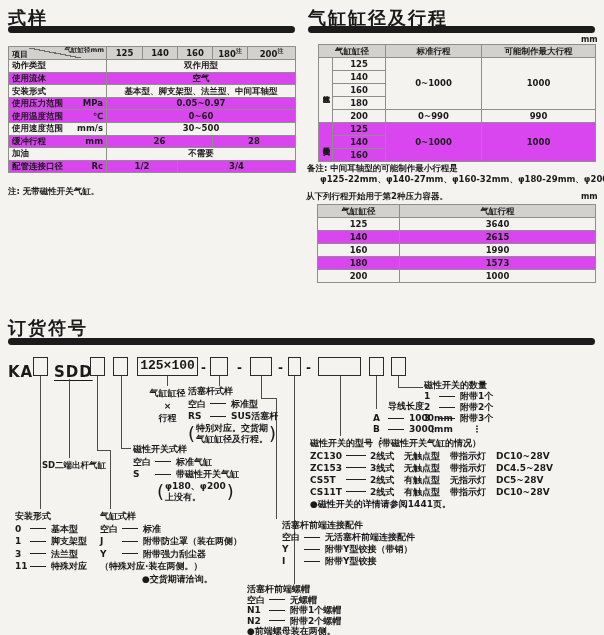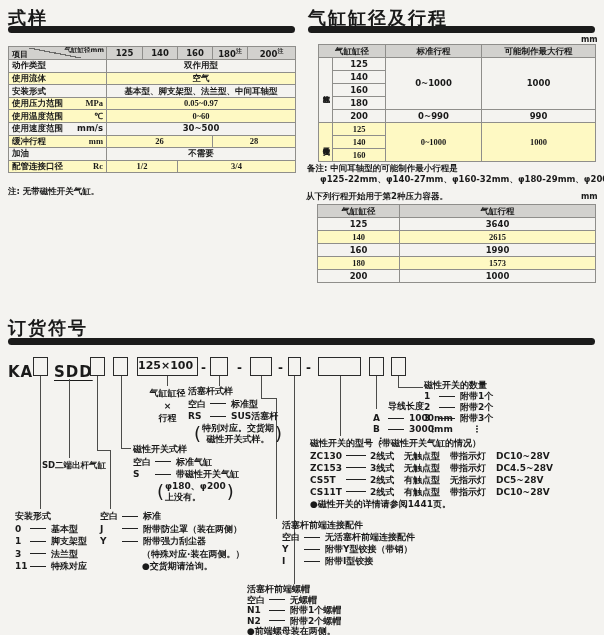--- a/index.html
+++ b/index.html
@@ -7,37 +7,37 @@
           font-family:"DejaVu Sans",sans-serif;color:#1a1a1a;}
   .sec-title{position:absolute;font-size:18px;font-weight:bold;letter-spacing:2px;}
   .bar{position:absolute;height:7px;background:#1b1b1b;border-radius:4px;}
   .unit-mm{position:absolute;font-size:8px;font-weight:bold;}
   
   table{border-collapse:collapse;table-layout:fixed;}
   td{border:1px solid #8f8e8b;font-size:8.5px;font-weight:bold;text-align:center;
      padding:0;line-height:1.05;overflow:hidden;white-space:nowrap;}
   .tbl{position:absolute;border:1px solid #5a5a58;}
   .hdr td{background:#d2d1ce;}
-  tr.shade td, td.shade{background:#fef9c3;font-family:Liberation Serif, serif;}
+  tr.shade td, td.shade{background:#d946ef;}
   td.lab{text-align:left;margin-left:16px;}
   td.lab .lab-in{display:flex;justify-content:space-between;padding:0 3px;}
   .corner{position:relative;}
   .corner .ct{position:absolute;top:0;right:2px;font-size:6.5px;}
   .corner .cb{position:absolute;bottom:0;left:3px;font-size:8px;}
   .corner .diag{position:absolute;left:20px;top:1px;width:52px;height:10px;
     background:linear-gradient(to top right,transparent 47%,#6a6a68 47%,#6a6a68 53%,transparent 53%);}
   sup{font-size:6px;}
   .vtext{writing-mode:vertical-rl;font-size:7px;line-height:13px;letter-spacing:0;margin:auto;}
   .remark{position:absolute;font-size:8.5px;font-weight:bold;white-space:nowrap;}
   
   .codebox{position:absolute;top:357px;height:19px;border:1.5px solid #2b2b2b;box-sizing:border-box;}
   .codetext{position:absolute;top:363px;font-size:15px;font-weight:bold;letter-spacing:1px;}
   .codetext.u{text-decoration:underline;text-underline-offset:3px;}
   .codedash{position:absolute;top:361px;font-size:12px;font-weight:bold;}
-  .bigbox-label{width:100%;text-align:left;font-size:11px;font-weight:bold;line-height:16px;}
+  .bigbox-label{width:100%;text-align:center;font-size:13px;font-weight:bold;line-height:16px;font-family:Liberation Mono, monospace;}
   
   .vline{position:absolute;width:1px;background:#4c4c4a;}
   .hline{position:absolute;height:1px;background:#4c4c4a;}
   
   .blk{position:absolute;font-size:9px;font-weight:bold;line-height:12.5px;white-space:nowrap;}
   .blk .title{display:block;}
   .item{display:flex;align-items:center;}
   .item .code{min-width:20px;}
   .narrow .item .code{min-width:13px;}
   .item .dash{width:16px;height:1px;background:#222;margin:0 5px 0 2px;flex:none;}
@@ -310,24 +310,24 @@
           <span class="code">空白</span>
           <span class="dash"></span>
           <span class="label">标准型</span>
         </div>
         <div class="item">
           <span class="code">RS</span>
           <span class="dash"></span>
           <span class="label">SUS活塞杆</span>
         </div>
       </div>
-    <div class="pnote" style="margin-left:6px;text-align:center;">
+    <div class="pnote" style="margin-left:0;">
       <div>
         <div>特别对应。交货期</div>
-        <div>磁性开关式样。</div>
+        <div>气缸缸径及行程。</div>
       </div>
     </div>
   </div>
 
   <div class="blk" style="left:133px;top:443px;">
     <span class="title">磁性开关式样</span>
     <div>
         <div class="item">
           <span class="code">空白</span>
           <span class="dash"></span>
@@ -369,38 +369,39 @@
         </div>
         <div class="item">
           <span class="code">11</span>
           <span class="dash"></span>
           <span class="label">特殊对应</span>
         </div>
       </div>
   </div>
 
   <div class="blk" style="left:100px;top:510px;">
+    <span class="title">气缸式样</span>
     <div>
         <div class="item">
           <span class="code">空白</span>
           <span class="dash"></span>
           <span class="label">标准</span>
         </div>
         <div class="item">
           <span class="code">J</span>
           <span class="dash"></span>
           <span class="label">附带防尘罩（装在两侧）</span>
         </div>
         <div class="item">
           <span class="code">Y</span>
           <span class="dash"></span>
           <span class="label">附带强力刮尘器</span>
         </div>
       </div>
-    <div style="margin-left:42px;">（特殊对应·装在两侧。）</div>
+    <div style="">（特殊对应·装在两侧。）</div>
     <div style="margin-left:42px;">●交货期请洽询。</div>
   </div>
 
   <div class="blk narrow" style="left:373px;top:401px;line-height:11.5px;">
     <span class="title" style="margin-left:15px;">导线长度</span>
     <div>
         <div class="item">
           <span class="code">A</span>
           <span class="dash"></span>
           <span class="label">1000mm</span>
@@ -495,21 +496,21 @@
           <span class="label">无活塞杆前端连接配件</span>
         </div>
         <div class="item">
           <span class="code">Y</span>
           <span class="dash"></span>
           <span class="label">附带Y型铰接（带销）</span>
         </div>
         <div class="item">
           <span class="code">I</span>
           <span class="dash"></span>
-          <span class="label">附带I型铰接</span>
+          <span class="label">附带Y型铰接</span>
         </div>
       </div>
   </div>
 
   <div class="blk" style="left:247px;top:584px;line-height:10.5px;">
     <span class="title">活塞杆前端螺帽</span>
     <div>
         <div class="item">
           <span class="code">空白</span>
           <span class="dash"></span>

